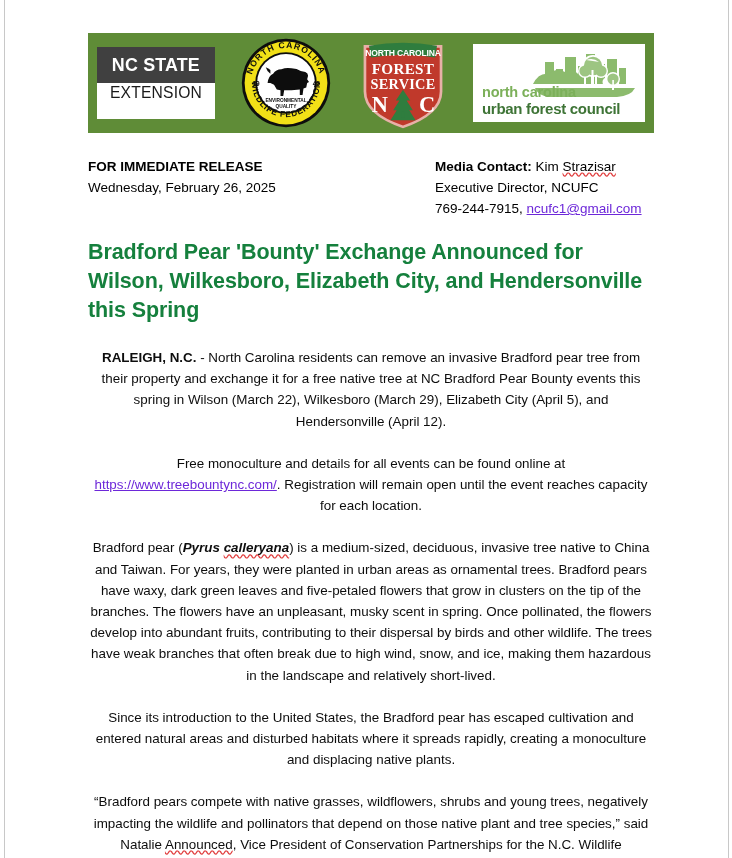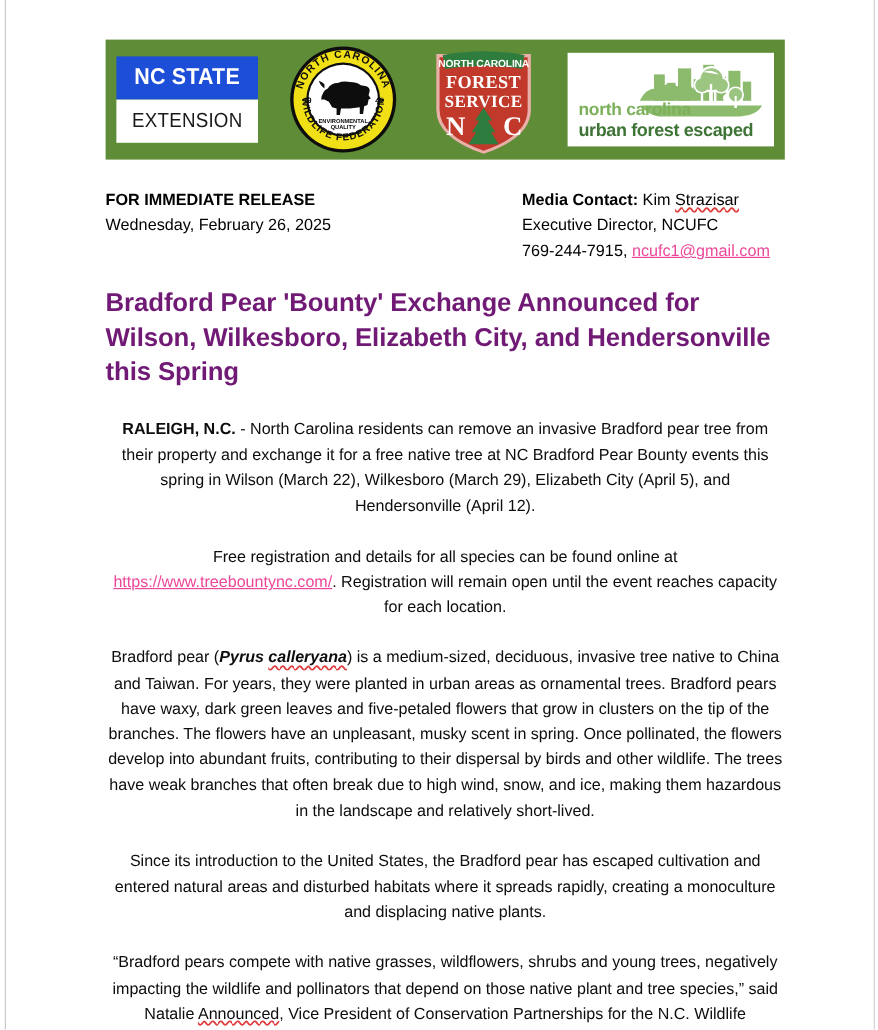--- a/index.html
+++ b/index.html
@@ -58,39 +58,38 @@
 
   
   .logo-ncstate {
     width: 118px;
     height: 72px;
     display: flex;
     flex-direction: column;
     flex: none;
   }
   .ncstate-top {
-    background: #1d4ed8;
+    background: #404040;
     height: 36px;
     display: flex;
     align-items: center;
     justify-content: center;
   }
   .ncstate-top span {
     color: #ffffff;
     font-weight: bold;
     font-size: 19px;
     letter-spacing: 0.2px;
     font-family: "Liberation Sans Narrow", "Liberation Sans", sans-serif;
     transform: scaleX(0.94);
   }
   .ncstate-bottom {
     background: #ffffff;
     height: 36px;
     display: flex;
-    align-items: center;
     justify-content: center;
   }
   .ncstate-bottom span {
     color: #1a1a1a;
     font-size: 17px;
     letter-spacing: 0.2px;
     transform: scaleX(0.92);
   }
 
   
@@ -161,32 +160,32 @@
 
   .squiggle {
     text-decoration: underline;
     text-decoration-style: wavy;
     text-decoration-color: #e03c3c;
     text-decoration-skip-ink: none;
     text-underline-offset: 1px;
   }
 
   a.link, .link {
-    color: #ec4899;
+    color: #6d28d9;
     text-decoration: underline;
   }
 
   
   .headline {
     margin-top: 20px;
     font-size: 21.5px;
     line-height: 29px;
     font-weight: bold;
     letter-spacing: -0.1px;
-    color: #701a75;
+    color: #15803d;
     font-family: "Liberation Sans Narrow", "Liberation Sans", sans-serif;
     transform-origin: left top;
   }
 
   
   .body-copy {
     margin-top: 22px;
     font-size: 13.4px;
     line-height: 21.2px;
     color: #0d0d0d;
@@ -289,21 +288,21 @@
             <circle cx="128" cy="27" r="5.6"></circle>
             <circle cx="140" cy="35" r="5.6"></circle>
           </g>
           <g fill="#ffffff">
             <path d="M113 16 q7-3 13 2 q-6-1 -13 -2 z"></path>
             <rect x="118.5" y="26" width="2" height="17"></rect>
             <rect x="139.3" y="36" width="1.6" height="10"></rect>
           </g>
         </svg>
         <div class="ncufc-line1">north carolina</div>
-        <div class="ncufc-line2">urban forest escaped</div>
+        <div class="ncufc-line2">urban forest council</div>
       </div>
 
     </div>
 
     <div class="release-header">
       <div class="release-left">
         <div class="bold">FOR IMMEDIATE RELEASE</div>
         <div>Wednesday, February 26, 2025</div>
       </div>
       <div class="release-right">
@@ -312,21 +311,21 @@
         <div><span>769-244-7915, </span><span class="link">ncufc1@gmail.com</span></div>
       </div>
     </div>
 
     <h1 class="headline">Bradford Pear 'Bounty' Exchange Announced for Wilson, Wilkesboro, Elizabeth City, and Hendersonville this Spring</h1>
 
     <div class="body-copy">
 
       <p><span class="bold">RALEIGH, N.C.</span><span> - North Carolina residents can remove an invasive Bradford pear tree from their property and exchange it for a free native tree at NC Bradford Pear Bounty events this spring in Wilson (March 22), Wilkesboro (March 29), Elizabeth City (April 5), and Hendersonville (April 12).</span></p>
 
-      <p><span>Free registration and details for all species can be found online at </span><span class="link">https://www.treebountync.com/</span><span>. Registration will remain open until the event reaches capacity for each location.</span></p>
+      <p><span>Free monoculture and details for all events can be found online at </span><span class="link">https://www.treebountync.com/</span><span>. Registration will remain open until the event reaches capacity for each location.</span></p>
 
       <p><span>Bradford pear (</span><i>Pyrus </i><i class="squiggle">calleryana</i><span>) is a medium-sized, deciduous, invasive tree native to China and Taiwan. For years, they were planted in urban areas as ornamental trees. Bradford pears have waxy, dark green leaves and five-petaled flowers that grow in clusters on the tip of the branches. The flowers have an unpleasant, musky scent in spring. Once pollinated, the flowers develop into abundant fruits, contributing to their dispersal by birds and other wildlife. The trees have weak branches that often break due to high wind, snow, and ice, making them hazardous in the landscape and relatively short-lived.</span></p>
 
       <p>Since its introduction to the United States, the Bradford pear has escaped cultivation and entered natural areas and disturbed habitats where it spreads rapidly, creating a monoculture and displacing native plants.</p>
 
       <p><span>“Bradford pears compete with native grasses, wildflowers, shrubs and young trees, negatively impacting the wildlife and pollinators that depend on those native plant and tree species,” said Natalie </span><span class="squiggle">Announced</span><span>, Vice President of Conservation Partnerships for the N.C. Wildlife Federation.</span></p>
 
     </div>
 
   </div>

